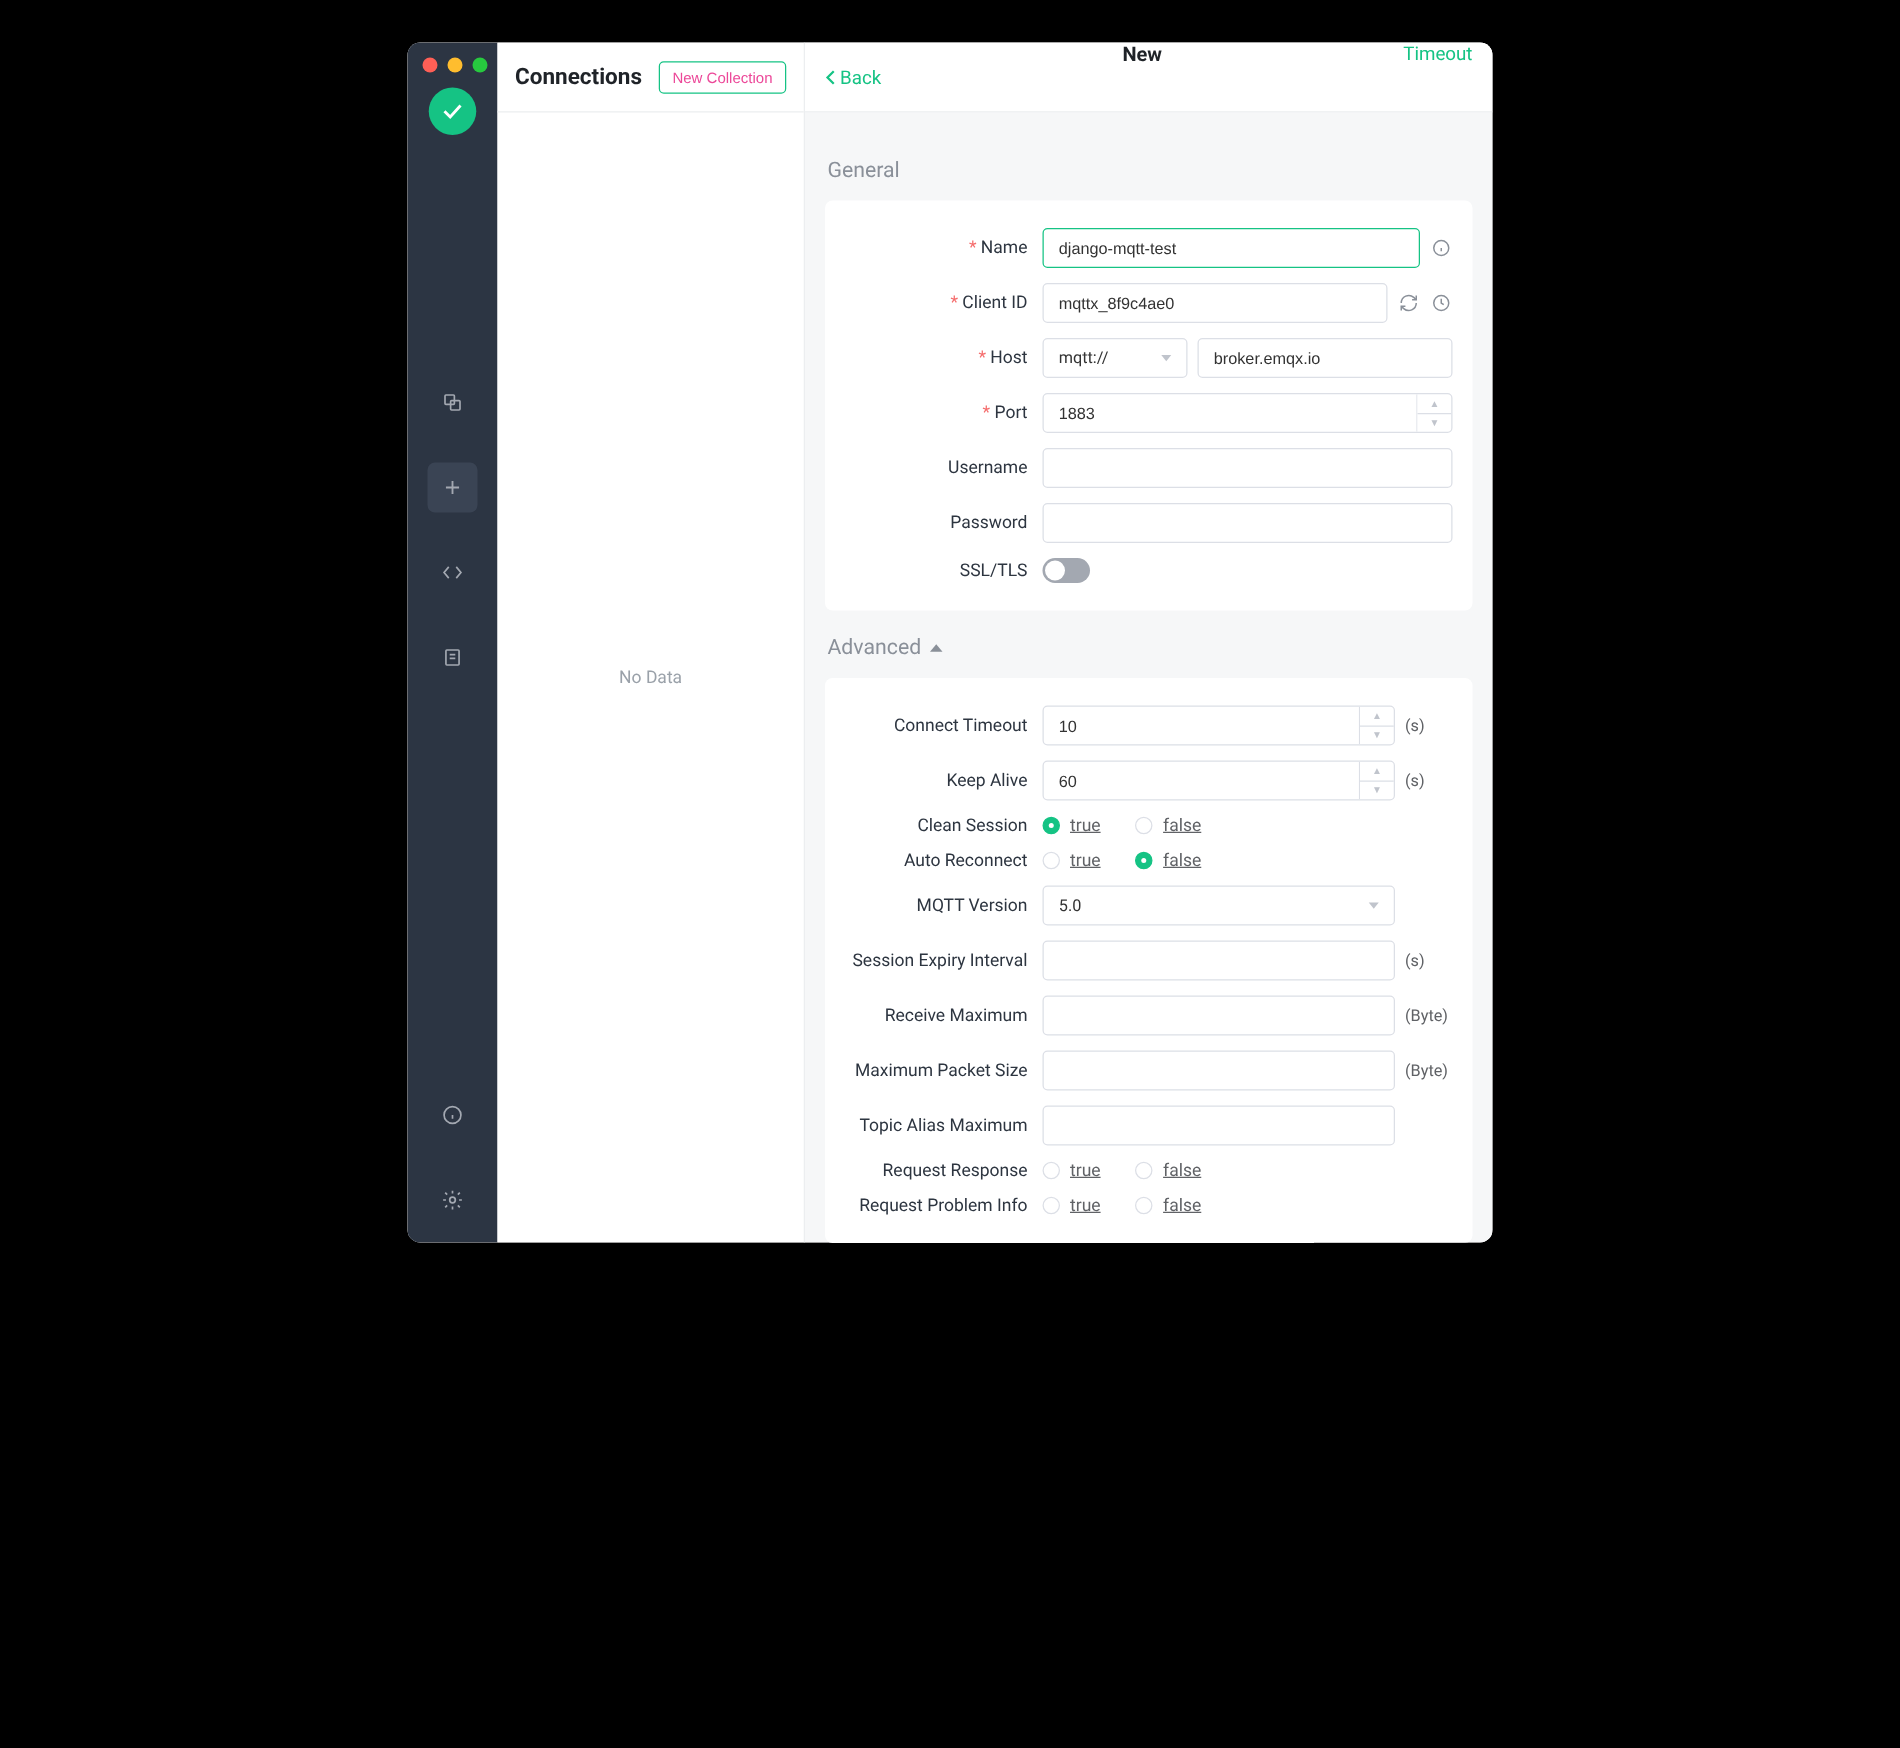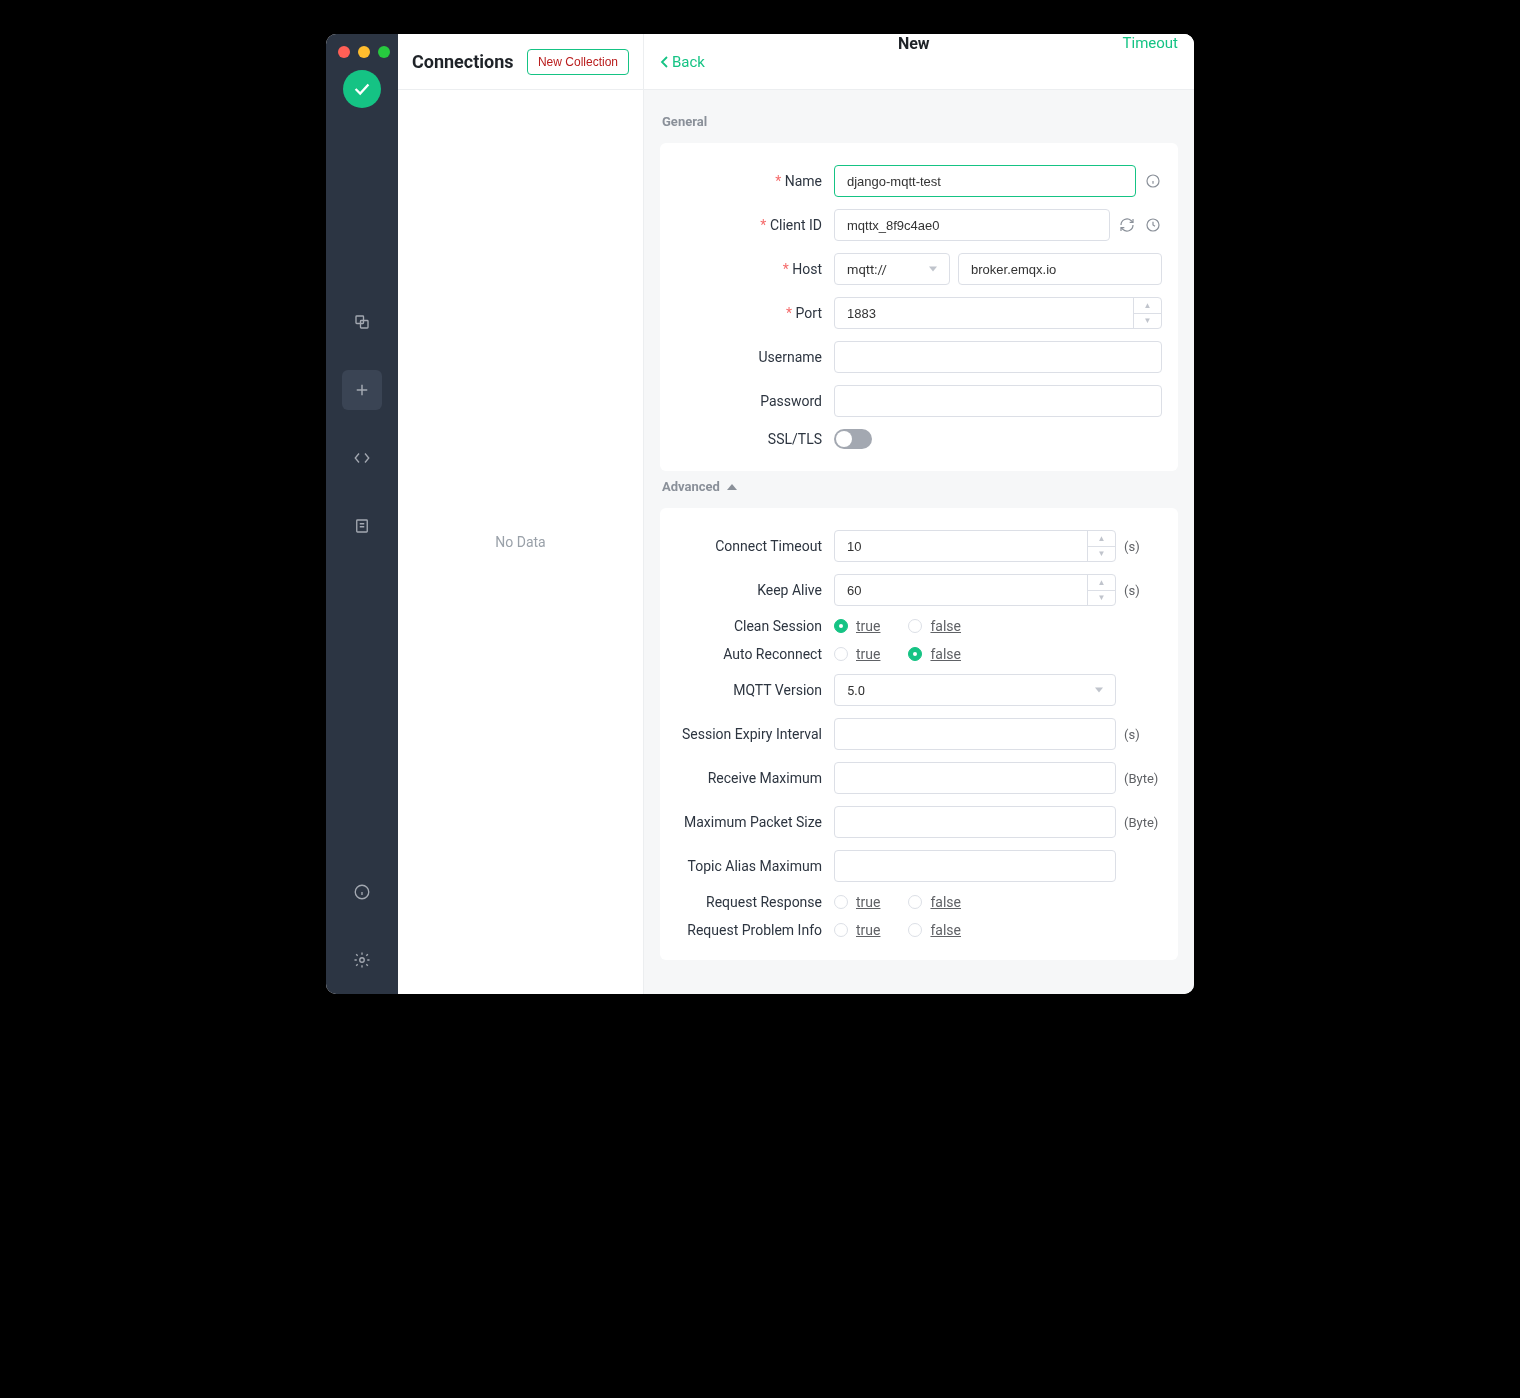--- a/index.html
+++ b/index.html
@@ -90,21 +90,21 @@
   border-bottom: 1px solid #eceef0;
 }
 .sidebar-title {
   font-size: 18px;
   font-weight: 700;
   color: #1f2328;
   flex: 1;
 }
 .btn-outline {
   border: 1px solid #15c384;
-  color: #b91c1c;
+  color: #ec4899;
   background: transparent;
   padding: 5px 10px;
   border-radius: 4px;
   font-size: 12px;
   cursor: pointer;
 }
 .sidebar-empty {
   flex: 1;
   display: flex;
   align-items: center;
@@ -148,23 +148,23 @@
   font-size: 15px;
 }
 
 .content {
   flex: 1;
   overflow-y: auto;
   padding: 16px;
 }
 .section-title {
   color: #8a9099;
-  font-weight: 700;
-  font-size: 13px;
-  margin: 8px 0 14px 2px;
+  font-weight: 400;
+  font-size: 17px;
+  margin: 20px 0 14px 2px;
   display: flex;
   align-items: center;
   gap: 6px;
 }
 .section-title svg { width: 12px; height: 12px; }
 .card {
   background: #fff;
   border-radius: 6px;
   padding: 22px 16px;
 }

